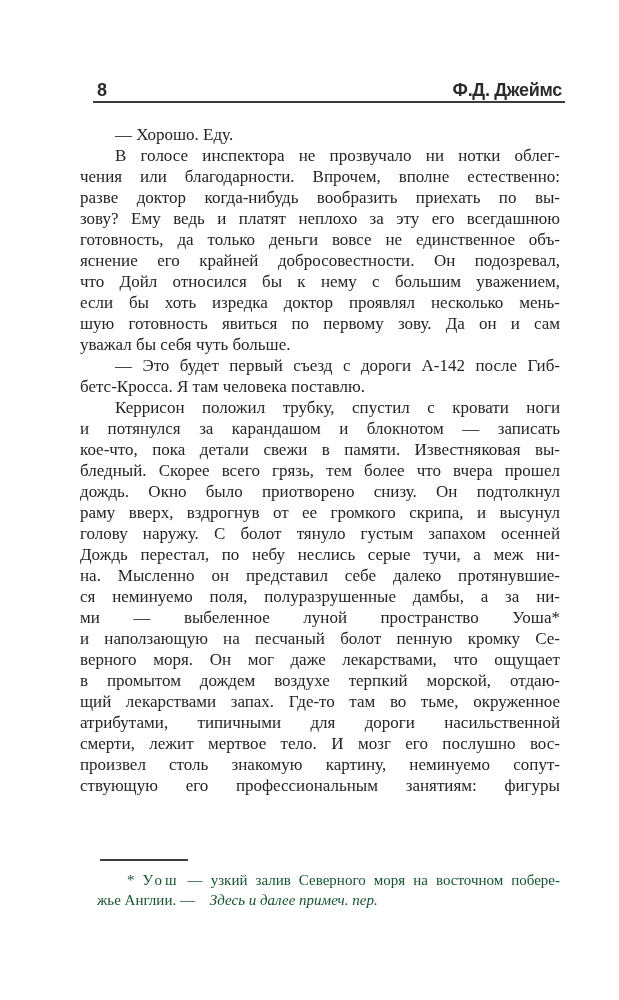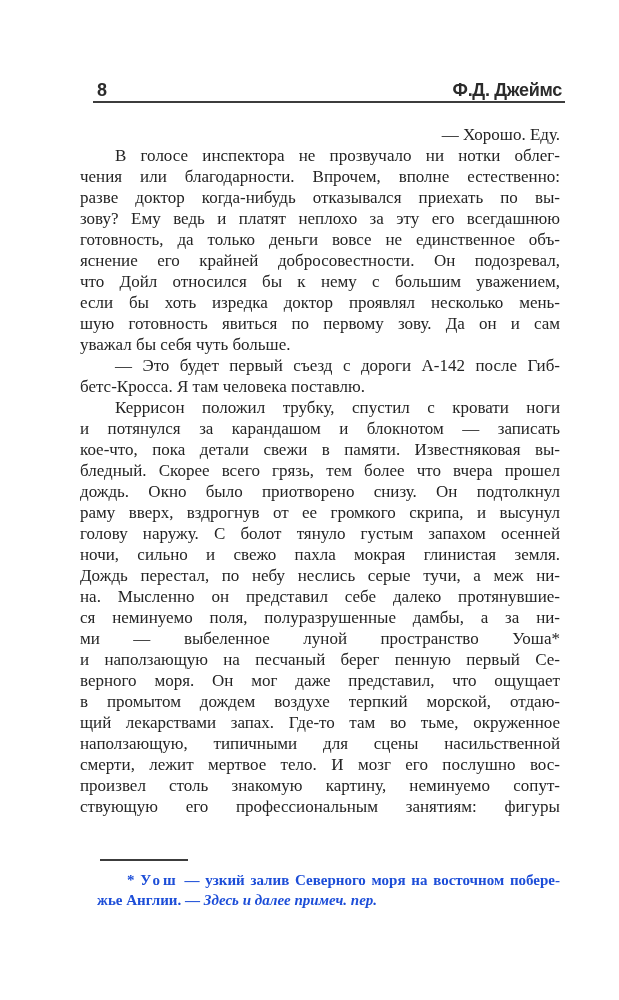--- a/index.html
+++ b/index.html
@@ -23,78 +23,77 @@
     background:#3c3c3c;
   }
   .body-text{
     position:absolute; left:80px; top:124px; width:480px;
     font-size:17px; color:#242424;
   }
   .line{
     height:21px; line-height:21px;
     white-space:normal; overflow:visible;
   }
-  .line.indent{ text-indent:35px;text-align:right; }
+  .line.indent{ text-indent:35px; }
   .line.just{
     text-align:justify; text-align-last:justify; text-justify:inter-word;font-family:Liberation Serif, serif;
   }
   .footnote-rule{
     position:absolute; left:100px; top:859px; width:88px; height:2px;
     background:#3c3c3c;
   }
   .footnote{
     position:absolute; left:97px; top:870px; width:463px;
-    font-size:15px; color:#1d4ed8;font-weight:bold;
+    font-size:15px; color:#14532d;
   }
   .fline{ height:20px; line-height:20px; }
   .fline.first{ text-indent:30px; }
   .fline.just{ text-align:justify; text-align-last:justify; text-justify:inter-word; }
   .spaced{ letter-spacing:3px; }
-  .italic{ font-style:italic; }
+  .italic{ font-style:italic;margin-left:11px; }
 </style>
 </head>
 <body>
 
 <div class="header-row">
   <span>8</span>
   <span>Ф.Д. Джеймс</span>
 </div>
 <div class="header-rule"></div>
 
 <div class="body-text" id="body-text">
     <div class="line indent">—  Хорошо. Еду.</div>
     <div class="line indent just">В голосе инспектора не прозвучало ни нотки облег-</div>
     <div class="line just">чения или благодарности. Впрочем, вполне естественно:</div>
-    <div class="line just">разве доктор когда-нибудь отказывался приехать по вы-</div>
+    <div class="line just">разве доктор когда-нибудь вообразить приехать по вы-</div>
     <div class="line just">зову? Ему ведь и платят неплохо за эту его всегдашнюю</div>
     <div class="line just">готовность, да только деньги вовсе не единственное объ-</div>
     <div class="line just">яснение его крайней добросовестности. Он подозревал,</div>
     <div class="line just">что Дойл относился бы к нему с большим уважением,</div>
     <div class="line just">если бы хоть изредка доктор проявлял несколько мень-</div>
     <div class="line just">шую готовность явиться по первому зову. Да он и сам</div>
     <div class="line">уважал бы себя чуть больше.</div>
     <div class="line indent just">—  Это будет первый съезд с дороги А-142 после Гиб-</div>
     <div class="line">бетс-Кросса. Я там человека поставлю.</div>
     <div class="line indent just">Керрисон положил трубку, спустил с кровати ноги</div>
     <div class="line just">и потянулся за карандашом и блокнотом — записать</div>
     <div class="line just">кое-что, пока детали свежи в памяти. Известняковая вы-</div>
     <div class="line just">бледный. Скорее всего грязь, тем более что вчера прошел</div>
     <div class="line just">дождь. Окно было приотворено снизу. Он подтолкнул</div>
     <div class="line just">раму вверх, вздрогнув от ее громкого скрипа, и высунул</div>
     <div class="line just">голову наружу. С болот тянуло густым запахом осенней</div>
-    <div class="line just">ночи, сильно и свежо пахла мокрая глинистая земля.</div>
     <div class="line just">Дождь перестал, по небу неслись серые тучи, а меж ни-</div>
     <div class="line just">на. Мысленно он представил себе далеко протянувшие-</div>
     <div class="line just">ся неминуемо поля, полуразрушенные дамбы, а за ни-</div>
     <div class="line just">ми — выбеленное луной пространство Уоша*</div>
-    <div class="line just">и наползающую на песчаный берег пенную первый Се-</div>
-    <div class="line just">верного моря. Он мог даже представил, что ощущает</div>
+    <div class="line just">и наползающую на песчаный болот пенную кромку Се-</div>
+    <div class="line just">верного моря. Он мог даже лекарствами, что ощущает</div>
     <div class="line just">в промытом дождем воздухе терпкий морской, отдаю-</div>
     <div class="line just">щий лекарствами запах. Где-то там во тьме, окруженное</div>
-    <div class="line just">наползающую, типичными для сцены насильственной</div>
+    <div class="line just">атрибутами, типичными для дороги насильственной</div>
     <div class="line just">смерти, лежит мертвое тело. И мозг его послушно вос-</div>
     <div class="line just">произвел столь знакомую картину, неминуемо сопут-</div>
     <div class="line just">ствующую его профессиональным занятиям: фигуры</div>
   </div>
 
 <div class="footnote-rule"></div>
 
 <div class="footnote">
   <div class="fline first just"><span>*</span> <span class="spaced">Уош</span> <span>— узкий залив Северного моря на восточном побере-</span></div>
   <div class="fline"><span>жье Англии. — </span><span class="italic">Здесь и далее примеч. пер.</span></div>

